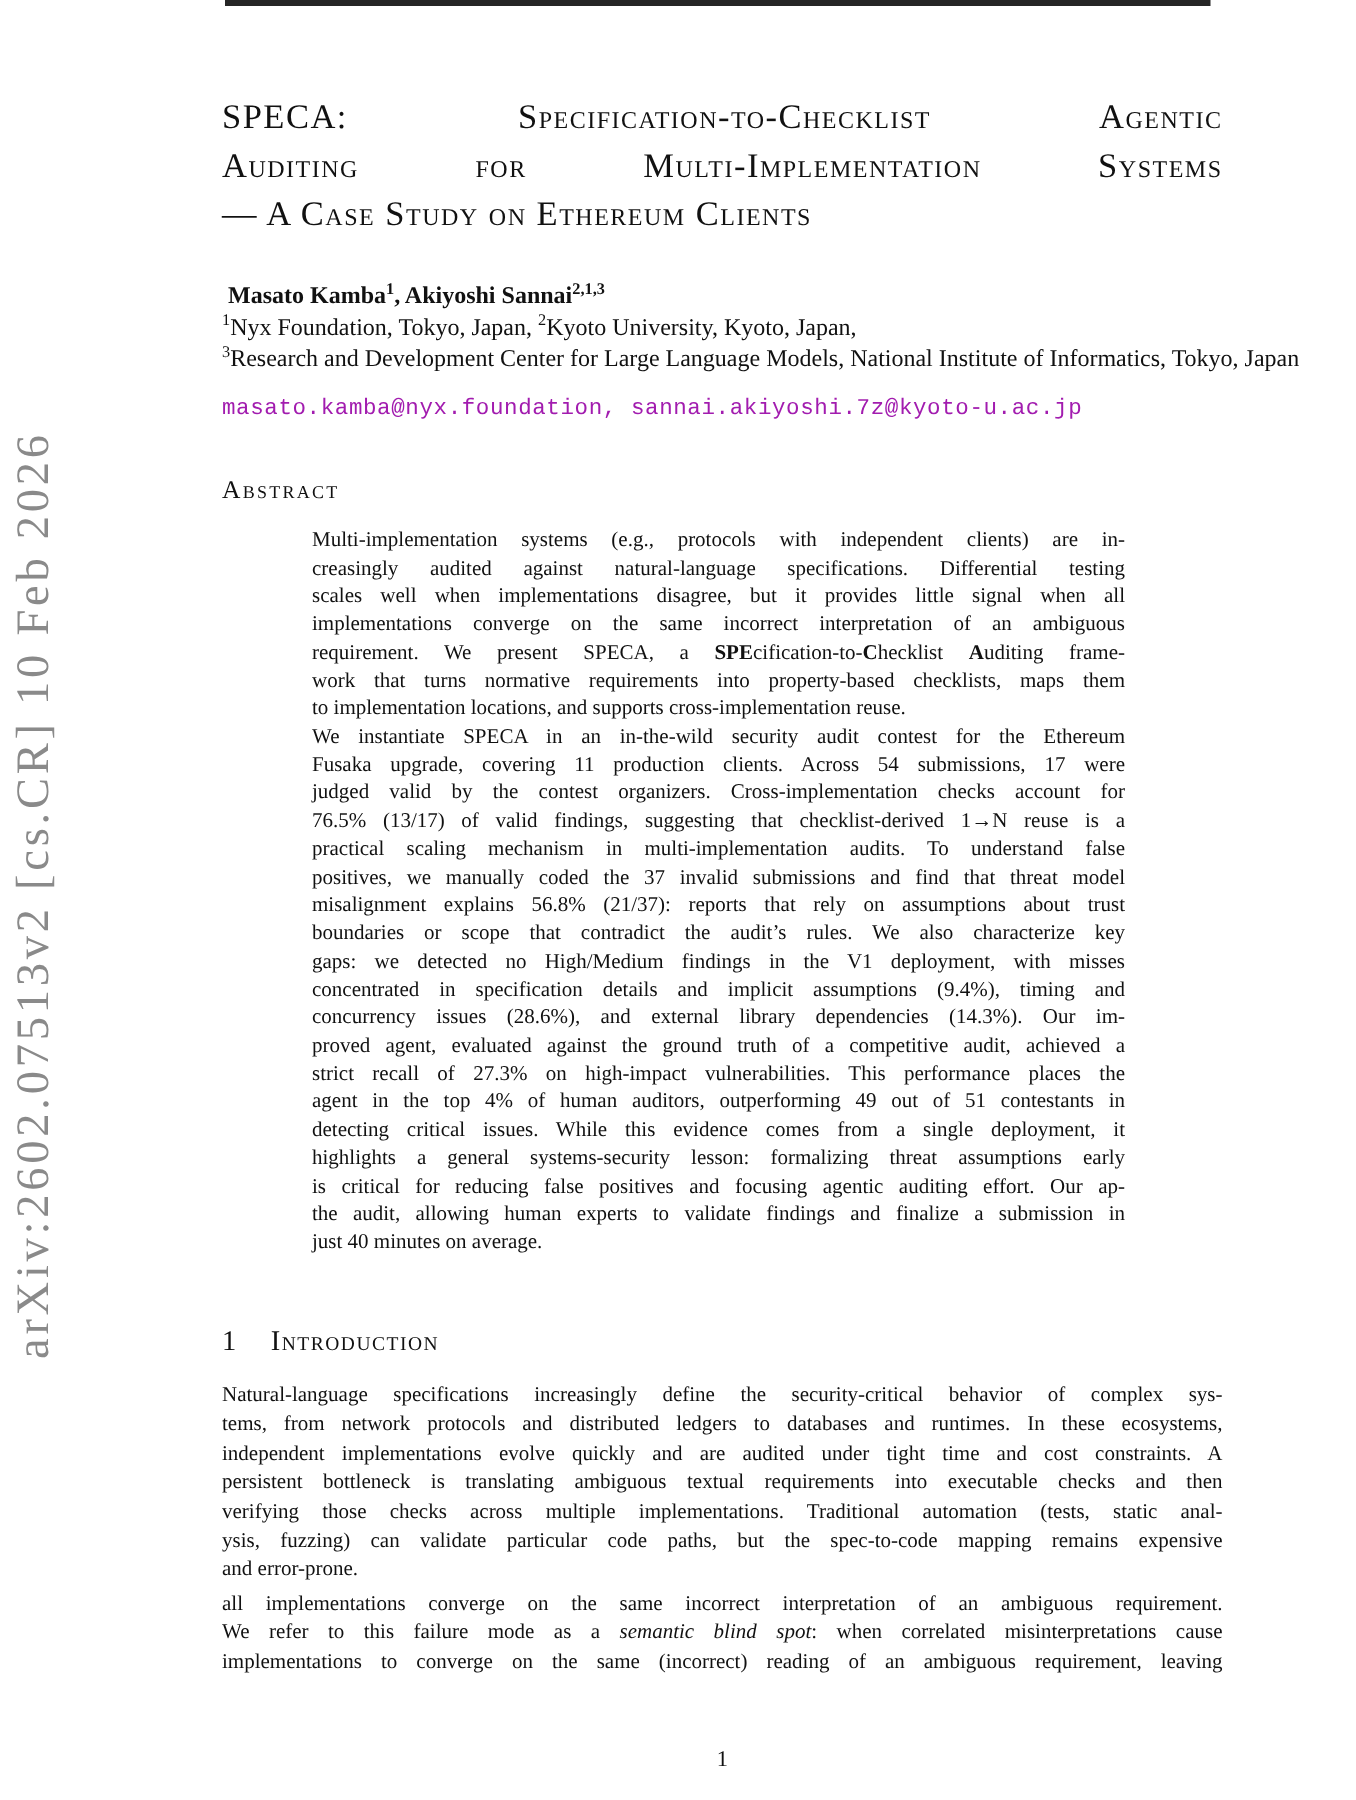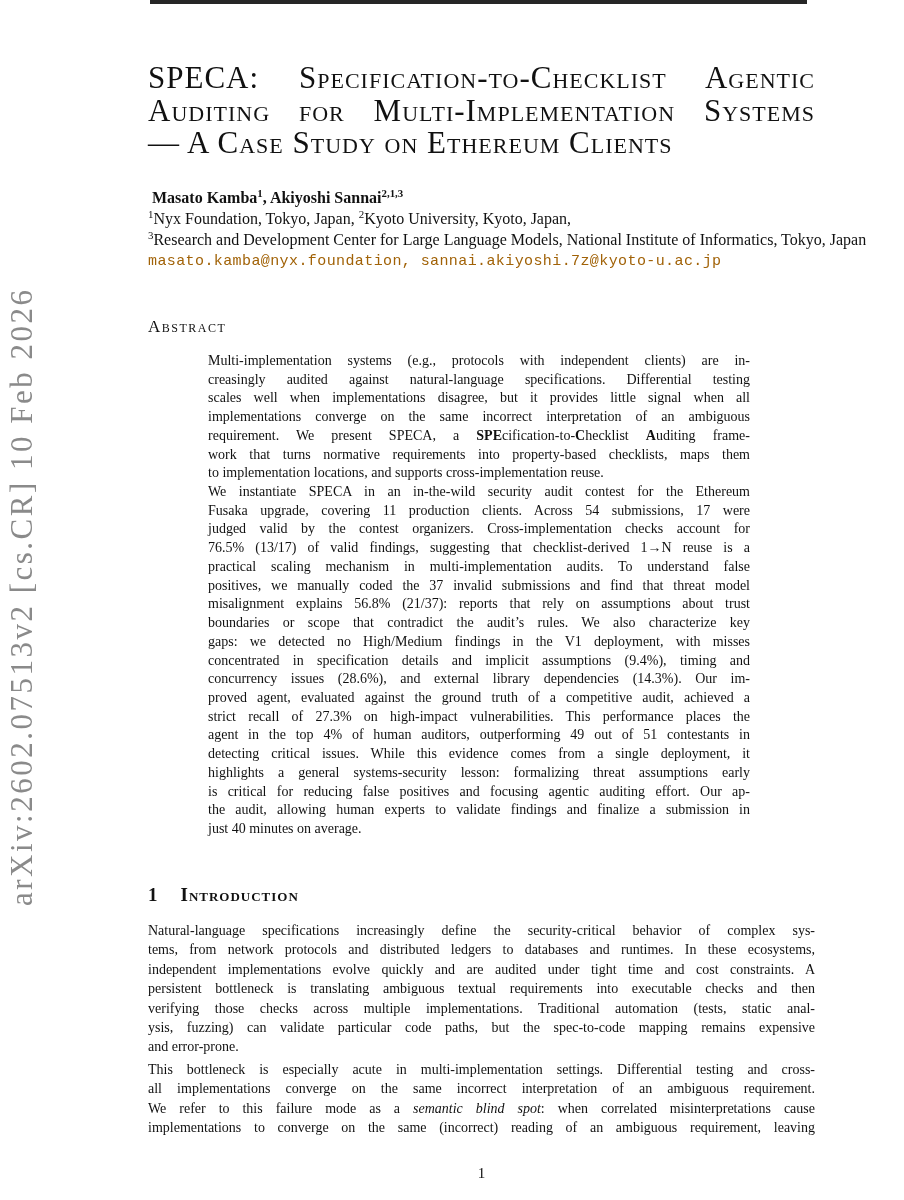--- a/index.html
+++ b/index.html
@@ -25,55 +25,55 @@
     letter-spacing: 2.5px;
     color: var(--c-watermark, #8a8a8a);
   }
   .content {
     position: absolute; left: 148px; top: 0; width: 667px; height: 1200px;
   }
   .line { text-align: justify; text-align-last: justify; }
   .line.last { text-align-last: left; }
   .title {
     position: absolute; top: 62px; left: 0; right: 0;
-    font-size: 31px; line-height: 32.5px;
+    font-size: 23px; line-height: 32.5px;
     font-variant: small-caps;
     letter-spacing: 1px;
     font-weight: normal;
     margin: 0;
   }
   .authors-block { position: absolute; top: 186px; left: 0; right: 0; }
   .author-names { font-weight: bold; font-size: 16px; line-height: 23px; padding-left: 4px; }
   .affil { font-size: 16px; line-height: 20.5px; white-space: nowrap; }
   sup { font-size: 68%; line-height: 0; }
   .emails {
     font-family: "Liberation Mono", monospace;
     font-size: 15px; line-height: 21px;
     letter-spacing: 0.4px;
-    color: #a16207;
+    color: #a21caf;
     white-space: nowrap;
-    margin-top: 1px;
+    margin-top: 12px;
   }
   .abstract-heading {
     position: absolute; top: 317px; left: 0; right: 0;
     text-align: left;
     font-variant: small-caps;
     font-size: 17px;
     letter-spacing: 1.5px;
   }
   .abstract-body {
     position: absolute; top: 352px; left: 60px; width: 542px;
     font-size: 14px; line-height: 18.72px;
   }
   .section-heading {
     position: absolute; top: 884px; left: 0;
     font-size: 19px;
     font-variant: small-caps;
     letter-spacing: 1px;
-    font-weight: bold;
+    font-weight: normal;
     margin: 0;
   }
   .section-heading .sec-num { display: inline-block; margin-right: 22px; }
   .body-par { position: absolute; left: 0; width: 667px; font-size: 14px; line-height: 19.4px; }
   .intro-p1 { top: 921px; }
   .intro-p2 { top: 1060px; }
   .page-number {
     position: absolute; left: 148px; width: 667px; top: 1165px;
     text-align: center; font-size: 15px;
   }
@@ -142,21 +142,20 @@
   <div class="body-par intro-p1">
       <div class="line">Natural-language specifications increasingly define the security-critical behavior of complex sys-</div>
       <div class="line">tems, from network protocols and distributed ledgers to databases and runtimes. In these ecosystems,</div>
       <div class="line">independent implementations evolve quickly and are audited under tight time and cost constraints. A</div>
       <div class="line">persistent bottleneck is translating ambiguous textual requirements into executable checks and then</div>
       <div class="line">verifying those checks across multiple implementations. Traditional automation (tests, static anal-</div>
       <div class="line">ysis, fuzzing) can validate particular code paths, but the spec-to-code mapping remains expensive</div>
       <div class="line last">and error-prone.</div>
     </div>
   <div class="body-par intro-p2">
-      <div class="line">This bottleneck is especially acute in multi-implementation settings. Differential testing and cross-</div>
       <div class="line">all implementations converge on the same incorrect interpretation of an ambiguous requirement.</div>
       <div class="line">We refer to this failure mode as a <i>semantic blind spot</i>: when correlated misinterpretations cause</div>
       <div class="line">implementations to converge on the same (incorrect) reading of an ambiguous requirement, leaving</div>
     </div>
 
 </div>
 
 <div class="page-number">1</div>
 
 </body></html>

